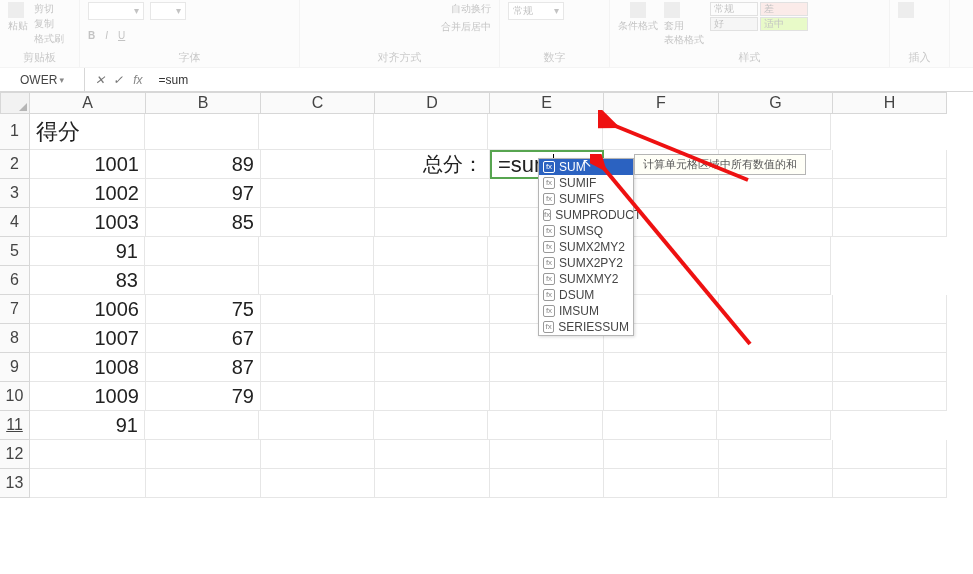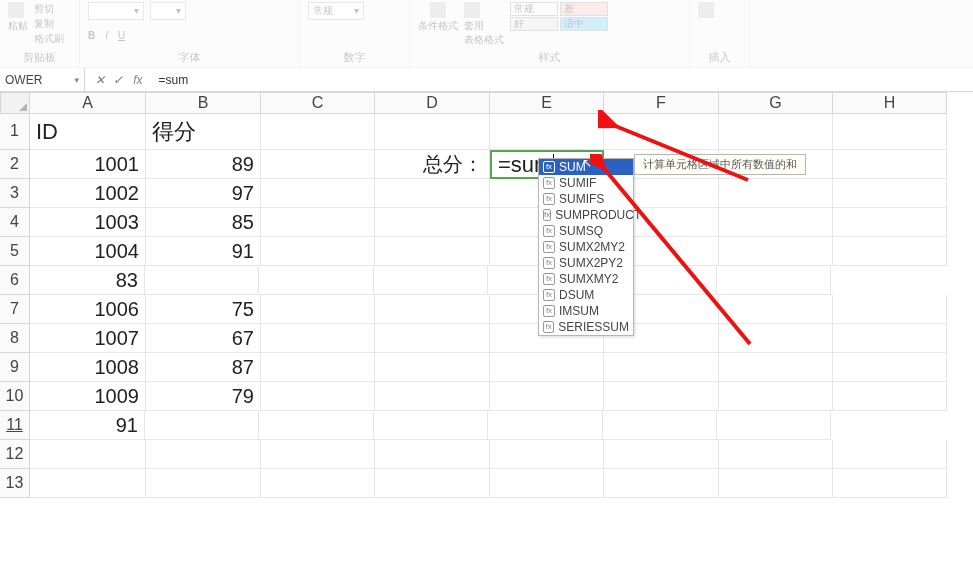--- a/index.html
+++ b/index.html
@@ -10,25 +10,25 @@
   .rgroup { border-right: 1px solid #ddd; padding: 2px 8px 0 8px; display: flex; flex-direction: column; justify-content: space-between; }
   .rgroup .top { display: flex; gap: 6px; align-items: flex-start; }
   .rgroup .lbl { text-align: center; font-size: 11px; color: #666; padding-bottom: 2px;}
   .btnico { width: 16px; height: 16px; background: #ccc; }
   .vstack { display:flex; flex-direction:column; gap:1px;}
   .drop { width:56px; height:18px; border:1px solid #bbb; background:#fff; font-size:10px; padding:0 4px; line-height:16px; display:flex; justify-content:space-between; align-items:center;}
   .mini { font-size:10px; }
   .swatch { width:48px; height:14px; border:1px solid #aaa; font-size:10px; line-height:12px; padding:0 3px;}
   .swatch.g { background:#e8e8e8;}
   .swatch.r { background:#f4c7c3;}
-  .swatch.y { background:#7dd3fc;}
+  .swatch.y { background:#bef264;}
 
   
   .fbar { height: 24px; border-bottom: 1px solid #d7d7d7; display: flex; align-items: center; font-size: 12px; color: #444; background:#fff; }
-  .namebox { width: 85px; border-right: 1px solid #d7d7d7; padding: 0 5px; display:flex; align-items:center; justify-content:space-between; height:100%; }
+  .namebox { width: 85px; border-right: 1px solid #d7d7d7; padding: 0 20px; display:flex; align-items:center; justify-content:space-between; height:100%; }
   .namebox .dd { font-size:9px; color:#888; }
   .fbtns { display:flex; gap:8px; padding:0 10px; color:#777; font-style:italic; }
   .fbtns span { cursor: default; }
   .fxlabel { font-style: italic; color:#888; padding:0 10px 0 0; }
   .finput { padding:0 6px; color:#333; }
 
   
   .sheet { position: relative; }
   .colhdrs { display:flex; height:22px; }
   .corner { width:30px; border:1px solid #d7d7d7; background:#f2f2f2; position:relative;}
@@ -98,20 +98,27 @@
           <span>▾</span>
         </div>
     </div>
     <div class="top mini" style="gap:10px">
       <b>B</b>
       <i>I</i>
       <u>U</u>
     </div>
     <div class="lbl">字体</div>
   </div>
+  <div class="rgroup" style="width:200px">
+    <div class="top mini" style="flex-direction:column;gap:4px;align-items:flex-end">
+      <span>自动换行</span>
+      <span>合并后居中</span>
+    </div>
+    <div class="lbl">对齐方式</div>
+  </div>
   <div class="rgroup" style="width:110px">
     <div class="top">
         <div class="drop">
           <span>常规</span>
           <span>▾</span>
         </div>
       </div>
     <div class="lbl">数字</div>
   </div>
   <div class="rgroup" style="width:280px">
@@ -168,21 +175,20 @@
     <div class="ch w-C">C</div>
     <div class="ch w-D">D</div>
     <div class="ch w-E">E</div>
     <div class="ch w-F">F</div>
     <div class="ch w-G">G</div>
     <div class="ch w-H">H</div>
   </div>
 
   <div class="row row1">
     <div class="rh" style="line-height:34px">1</div>
-    <div class="cell al w-A">ID</div>
     <div class="cell al w-B">得分</div>
     <div class="cell w-C"></div>
     <div class="cell w-D"></div>
     <div class="cell w-E"></div>
     <div class="cell w-F"></div>
     <div class="cell w-G"></div>
     <div class="cell w-H"></div>
   </div>
 
   <div id="datarows">
@@ -217,21 +223,20 @@
         <div class="cell w-B ar">85</div>
         <div class="cell w-C"></div>
         <div class="cell w-D"></div>
         <div class="cell w-E"></div>
         <div class="cell w-F"></div>
         <div class="cell w-G"></div>
         <div class="cell w-H"></div>
       </div>
       <div class="row rowN">
         <div class="rh" style="line-height: 27px;">5</div>
-        <div class="cell w-A ar">1004</div>
         <div class="cell w-B ar">91</div>
         <div class="cell w-C"></div>
         <div class="cell w-D"></div>
         <div class="cell w-E"></div>
         <div class="cell w-F"></div>
         <div class="cell w-G"></div>
         <div class="cell w-H"></div>
       </div>
       <div class="row rowN">
         <div class="rh" style="line-height: 27px;">6</div>

